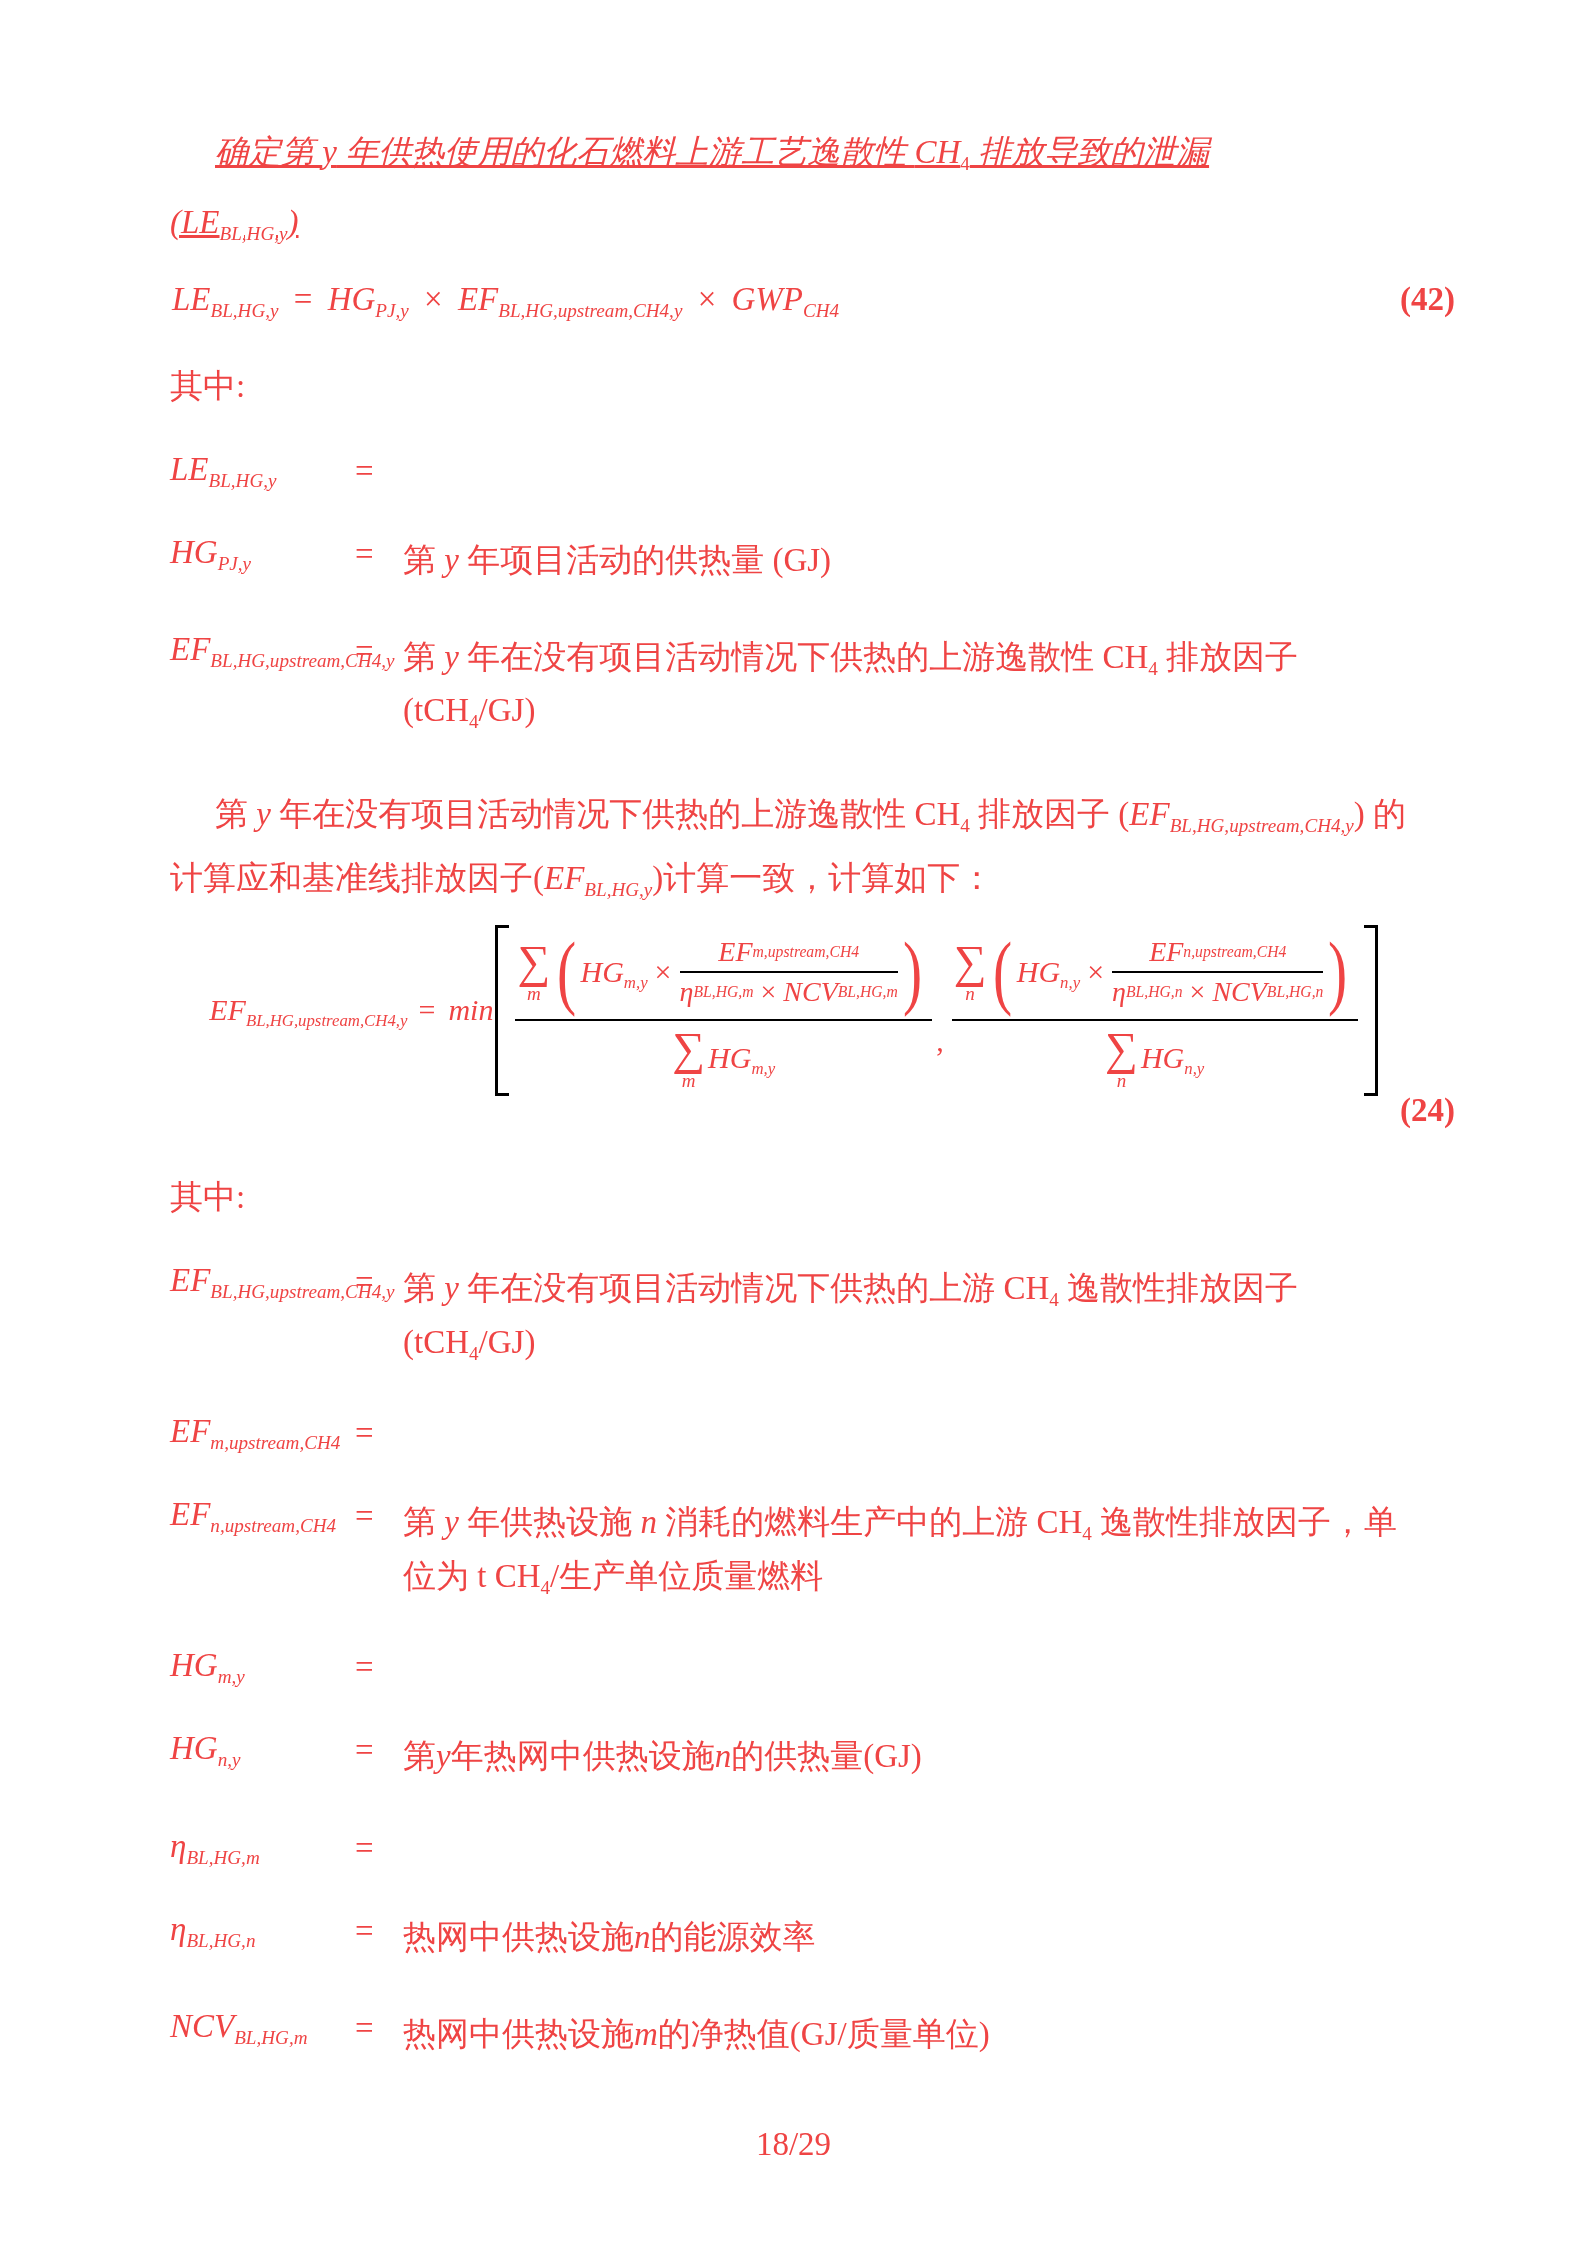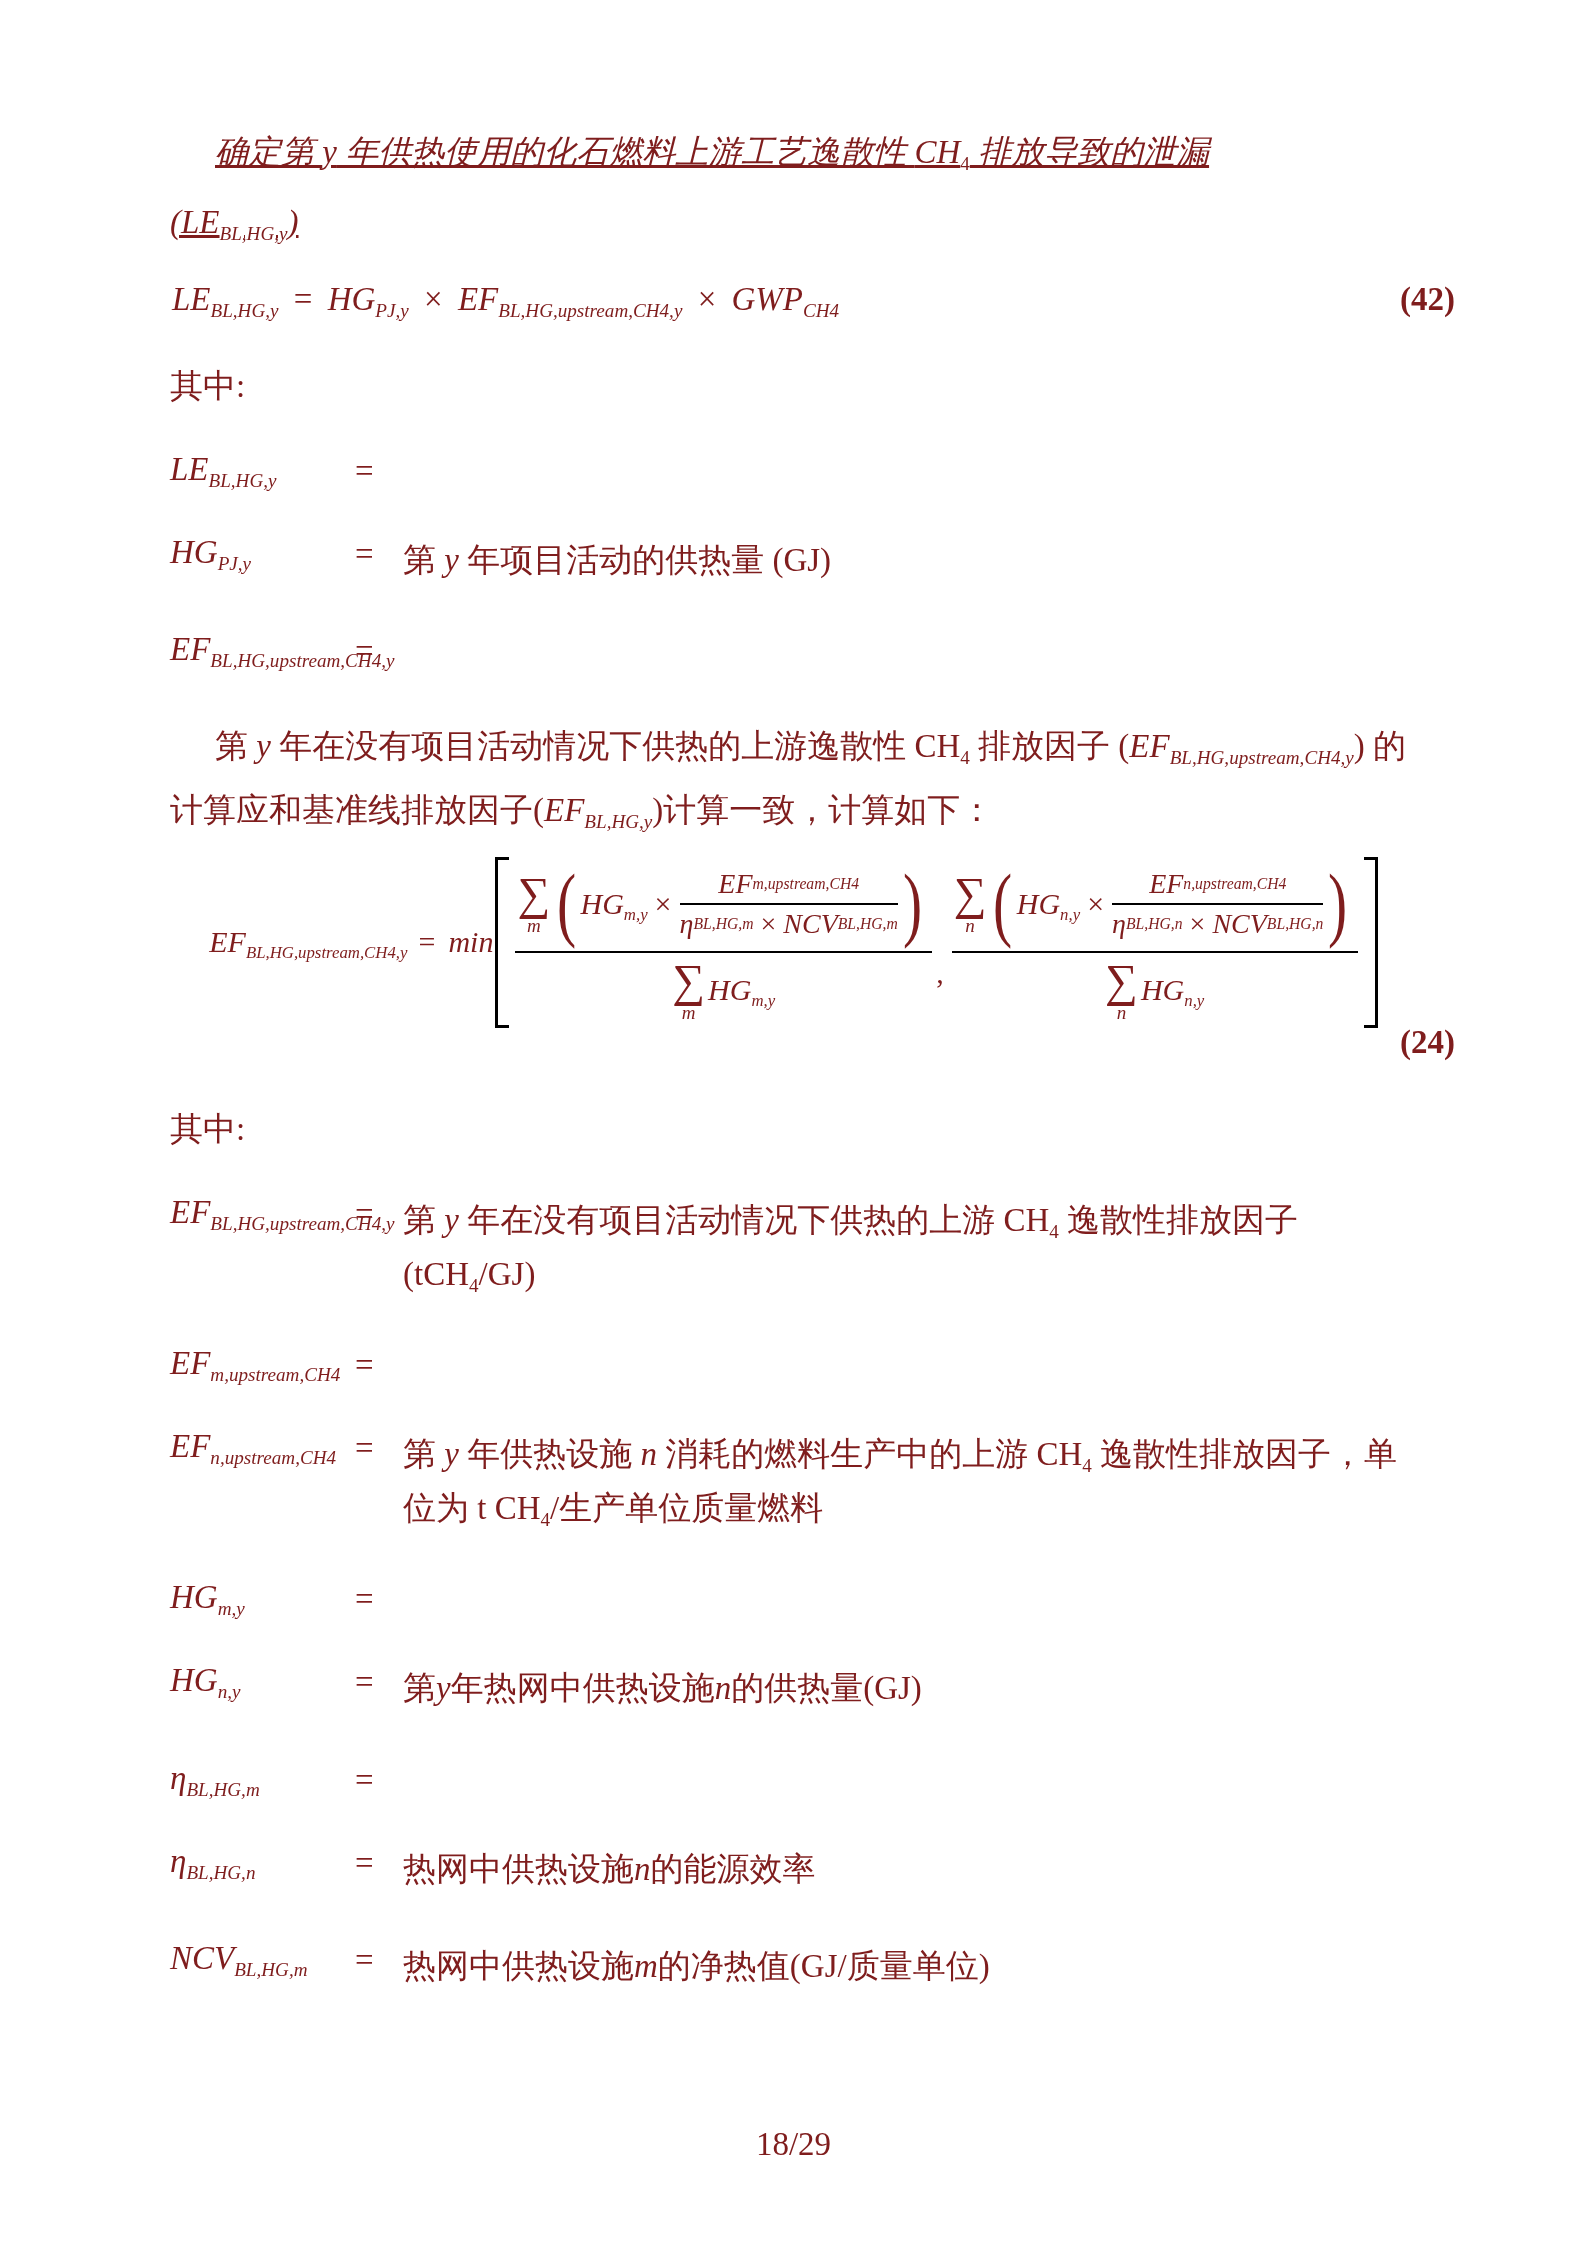--- a/index.html
+++ b/index.html
@@ -1,19 +1,19 @@
 <!DOCTYPE html>
 <html><head>
 <meta charset="utf-8">
 <style>
   html,body{margin:0;padding:0;background:#888;}
   .page{
     position:relative;
     width:1587px;height:2245px;
-    background:#ffffff;color:#7f1d1d;
+    background:#ffffff;color:#ef4444;
     font-family:"Liberation Serif","DejaVu Serif",serif;
     font-size:33px;
     overflow:hidden;
   }
   .content{padding-top:128px;}
   i,.iv{font-style:italic;}
   sub{font-size:0.58em;line-height:0;vertical-align:-0.35em;font-style:italic;}
   sub.upright{font-style:normal;}
   .op{margin:0 7px;font-style:normal;}
   .eqnum{font-weight:700;font-style:normal;}
@@ -97,20 +97,21 @@
 
   <div class="def-row">
     <span class="def-sym"><i class="sym-base">HG</i><sub class="sym-sub">PJ,y</sub></span>
     <span class="def-eq">=</span>
     <span class="def-desc"><span>第 </span><i>y</i><span> 年项目活动的供热量 (GJ)</span></span>
   </div>
 
   <div class="def-row">
     <span class="def-sym"><i class="sym-base">EF</i><sub class="sym-sub">BL,HG,upstream,CH4,y</sub></span>
     <span class="def-eq">=</span>
+    <span class="def-desc"><span>第 </span><i>y</i><span> 年在没有项目活动情况下供热的上游逸散性 CH</span><sub>4</sub><span> 排放因子 (tCH</span><sub>4</sub><span>/GJ)</span></span>
   </div>
 </div>
 
     <div class="para"><span>第 </span><i>y</i><span> 年在没有项目活动情况下供热的上游逸散性 CH</span><sub class="s-up">4</sub><span> 排放因子 </span><span>(</span><i>EF</i><sub>BL,HG,upstream,CH4,y</sub><span>)</span><span> 的计算应和基准线排放因子(</span><i>EF</i><sub>BL,HG,y</sub><span>)计算一致，计算如下：</span></div>
 
     <div class="eq24wrap">
       <div class="eq24">
         <span class="lhs"><i>EF</i><sub>BL,HG,upstream,CH4,y</sub></span>
         <span class="op">=</span>
         <i class="minlbl">min</i>

